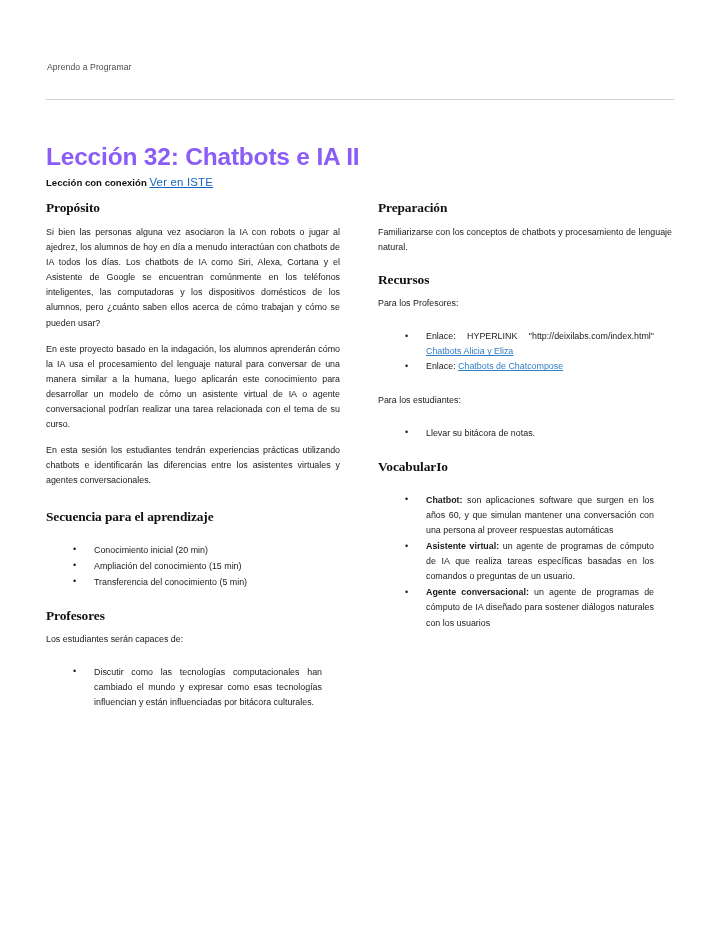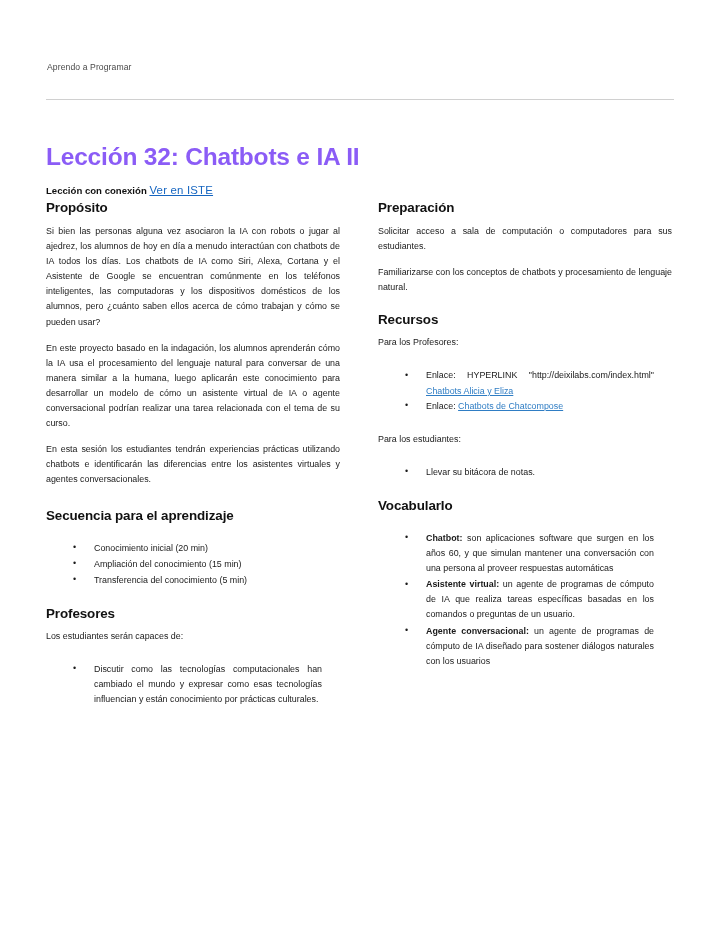--- a/index.html
+++ b/index.html
@@ -48,21 +48,21 @@
     top: 127px;
     font-size: 24.5px;
     font-weight: bold;
     color: #8b5cf6;
     letter-spacing: -0.2px;
     white-space: nowrap;
   }
   .subtitle-line {
     position: absolute;
     left: 46px;
-    top: 184px;
+    top: 176px;
     font-size: 9.6px;
     font-weight: bold;
     color: #111111;
     white-space: nowrap;
   }
   .subtitle-line .iste-link {
     font-weight: normal;
     font-size: 11.4px;
     color: #1565c0;
     text-decoration: underline;
@@ -77,20 +77,21 @@
   }
   .col-left  { left: 46px; }
   .col-right { left: 378px; }
 
   h2.section {
     font-size: 13.4px;
     font-weight: bold;
     color: #111111;
     margin: 0 0 9px 0;
     letter-spacing: -0.1px;
+    font-family: Liberation Serif, serif;
   }
   h2.section.tight { margin-bottom: 8px; }
   h2.gap   { margin-top: 20px; }
   h2.gap-s { margin-top: 17px; }
 
   p.body {
     font-size: 8.9px;
     line-height: 15.1px;
     text-align: justify;
     margin: 0 0 11px 0;
@@ -186,29 +187,28 @@
     <h2 class="section tight gap">Secuencia para el aprendizaje</h2>
     <ul class="bullets">
       <li>Conocimiento inicial (20 min)</li>
       <li>Ampliación del conocimiento (15 min)</li>
       <li>Transferencia del conocimiento (5 min)</li>
     </ul>
 
     <h2 class="section tight gap-s">Profesores</h2>
     <p class="lead">Los estudiantes serán capaces de:</p>
     <ul class="bullets justified">
-      <li>Discutir como las tecnologías computacionales han cambiado el mundo y expresar como esas tecnologías influencian y están conocimiento por prácticas culturales.</li>
+      <li>Discutir como las tecnologías computacionales han cambiado el mundo y expresar como esas tecnologías influencian y están influenciadas por bitácora culturales.</li>
     </ul>
 
   </div>
 
   <div class="col col-right">
 
     <h2 class="section">Preparación</h2>
-    <p class="body">Solicitar acceso a sala de computación o computadores para sus estudiantes.</p>
     <p class="body last">Familiarizarse con los conceptos de chatbots y procesamiento de lenguaje natural.</p>
 
     <h2 class="section tight gap-s">Recursos</h2>
     <p class="lead">Para los Profesores:</p>
 
     <ul class="bullets tightgap">
       <li>
         <span class="hyper-row">
           <span class="seg">Enlace:</span>
           <span class="seg">HYPERLINK</span>

